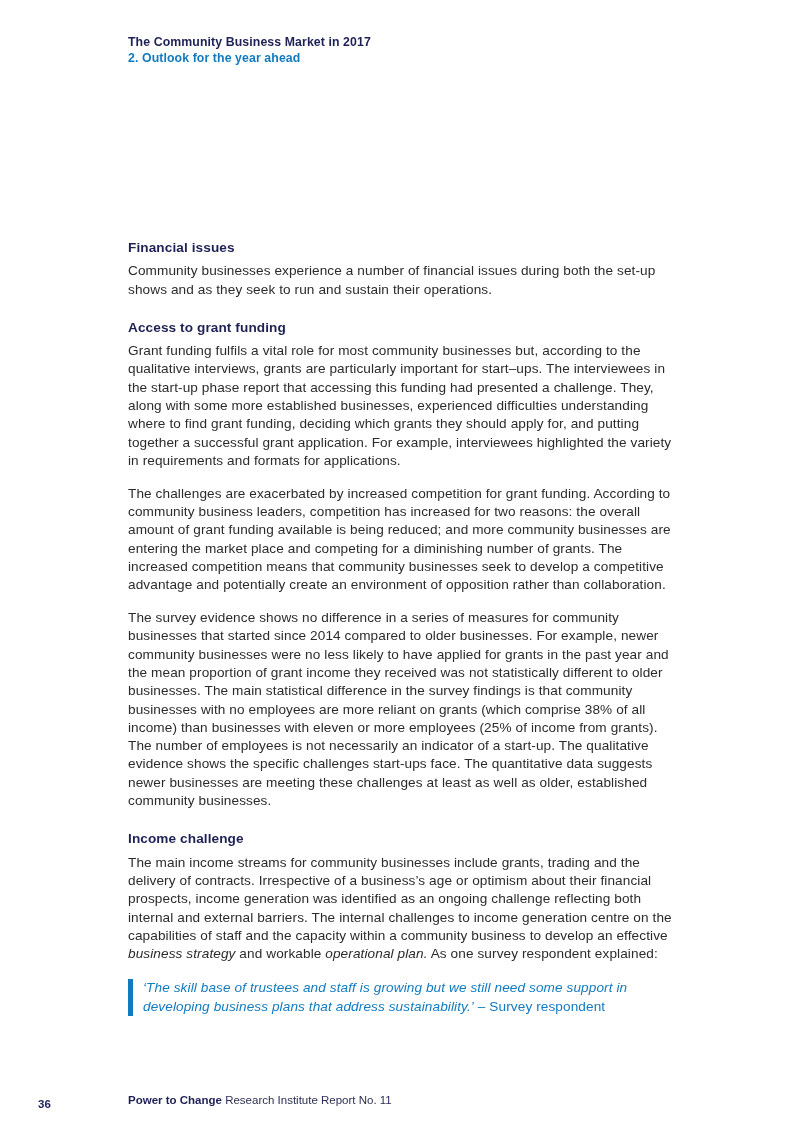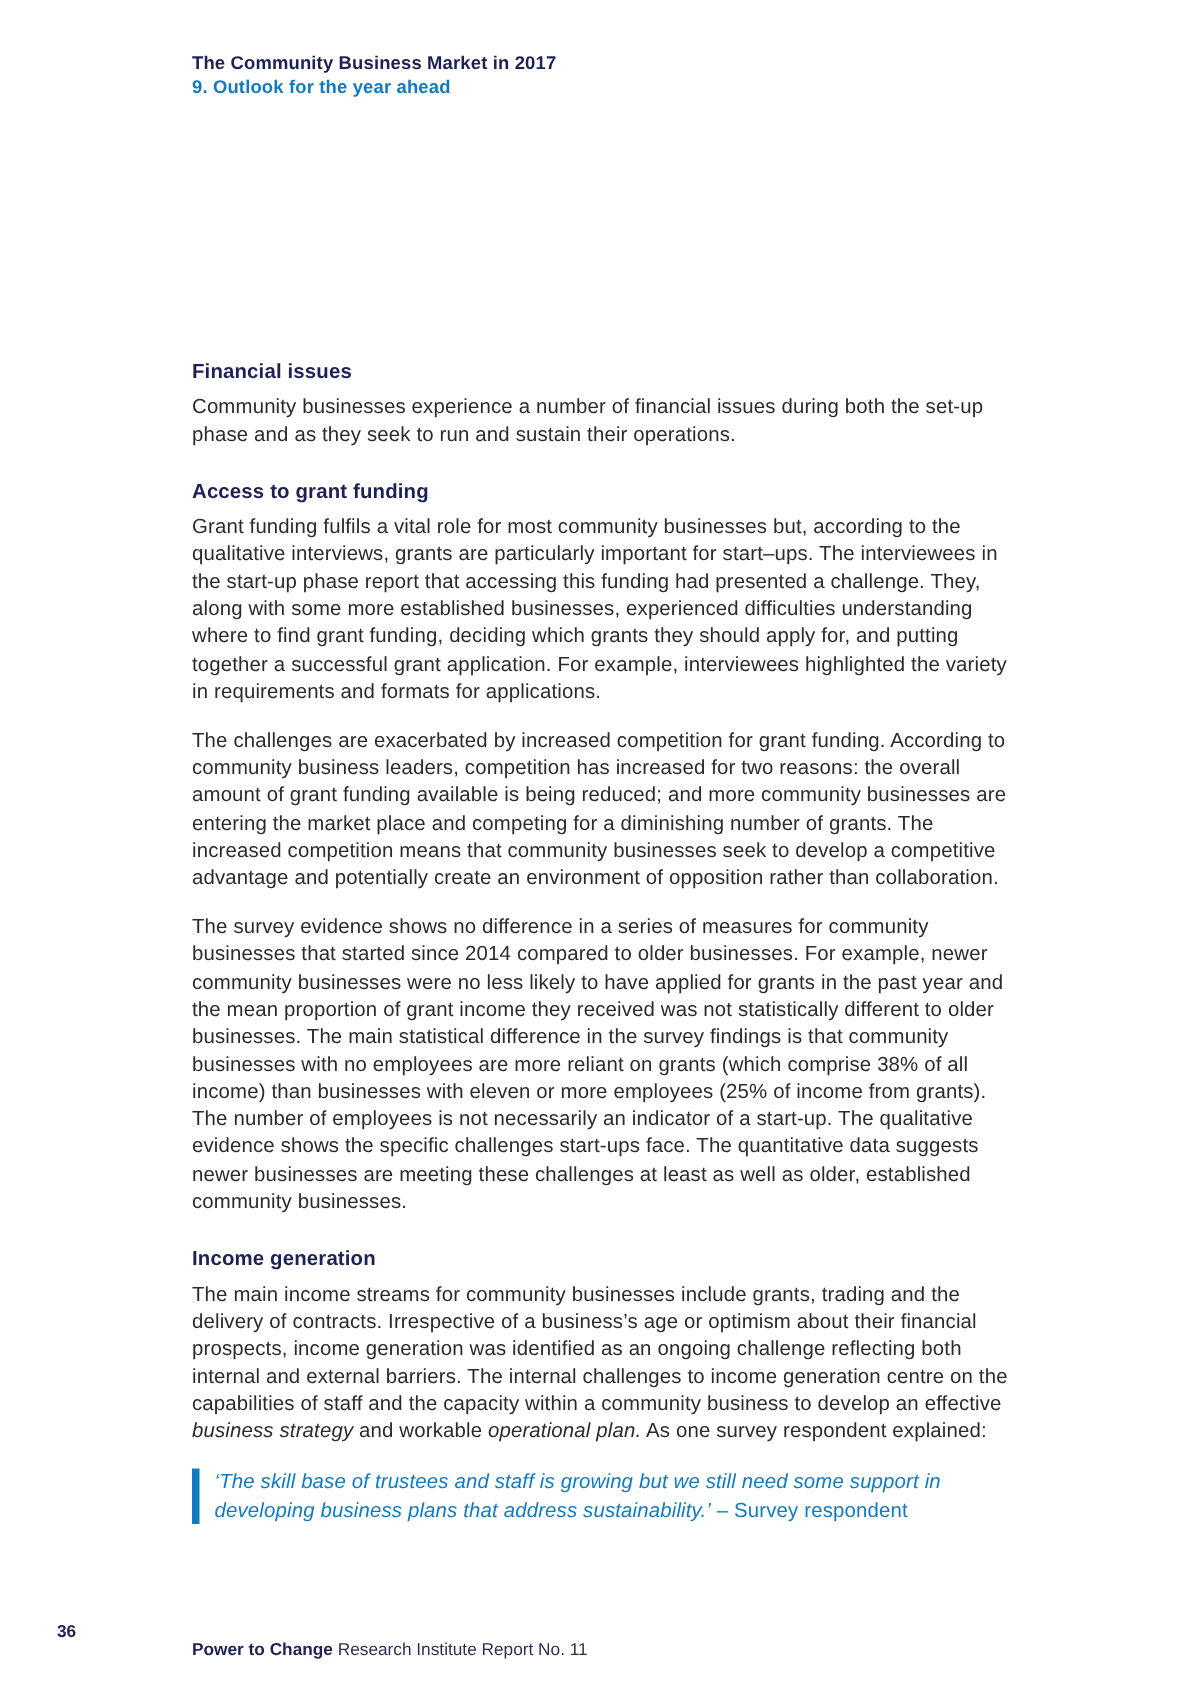--- a/index.html
+++ b/index.html
@@ -78,21 +78,21 @@
     left:0;
     top:1081px;
     width:800px;
     font-size:11.5px;
     line-height:14px;
     color:var(--navy);
   }
   .page-number{
     position:absolute;
     left:38px;
-    top:0;
+    top:16px;
     font-weight:bold;
   }
   .footer-text{
     position:absolute;
     left:128px;
     top:0;
     color:#2c2e54;
     margin-top:12px;
   }
   .footer-brand{
@@ -100,39 +100,39 @@
     color:var(--navy);
   }
 </style>
 </head>
 <body>
 
 <div class="page">
 
   <header class="page-header">
     <div class="report-title">The Community Business Market in 2017</div>
-    <div class="chapter-title">9. Outlook for the year ahead</div>
+    <div class="chapter-title">2. Outlook for the year ahead</div>
   </header>
 
   <main class="page-body">
 
     <section>
       <h3>Financial issues</h3>
-      <p><span>Community businesses experience a number of financial issues during both the set-up phase and as they seek to run and sustain their operations.</span></p>
+      <p><span>Community businesses experience a number of financial issues during both the set-up shows and as they seek to run and sustain their operations.</span></p>
     </section>
 
     <section>
       <h3>Access to grant funding</h3>
       <p><span>Grant funding fulfils a vital role for most community businesses but, according to the qualitative interviews, grants are particularly important for start–ups. The interviewees in the start-up phase report that accessing this funding had presented a challenge. They, along with some more established businesses, experienced difficulties understanding where to find grant funding, deciding which grants they should apply for, and putting together a successful grant application. For example, interviewees highlighted the variety in requirements and formats for applications.</span></p>
       <p><span>The challenges are exacerbated by increased competition for grant funding. According to community business leaders, competition has increased for two reasons: the overall amount of grant funding available is being reduced; and more community businesses are entering the market place and competing for a diminishing number of grants. The increased competition means that community businesses seek to develop a competitive advantage and potentially create an environment of opposition rather than collaboration.</span></p>
       <p><span>The survey evidence shows no difference in a series of measures for community businesses that started since 2014 compared to older businesses. For example, newer community businesses were no less likely to have applied for grants in the past year and the mean proportion of grant income they received was not statistically different to older businesses. The main statistical difference in the survey findings is that community businesses with no employees are more reliant on grants (which comprise 38% of all income) than businesses with eleven or more employees (25% of income from grants). The number of employees is not necessarily an indicator of a start-up. The qualitative evidence shows the specific challenges start-ups face. The quantitative data suggests newer businesses are meeting these challenges at least as well as older, established community businesses.</span></p>
     </section>
 
     <section>
-      <h3>Income generation</h3>
+      <h3>Income challenge</h3>
       <p><span>The main income streams for community businesses include grants, trading and the delivery of contracts. Irrespective of a business’s age or optimism about their financial prospects, income generation was identified as an ongoing challenge reflecting both internal and external barriers. The internal challenges to income generation centre on the capabilities of staff and the capacity within a community business to develop an effective </span><em>business strategy</em><span> and workable </span><em>operational plan.</em><span> As one survey respondent explained:</span></p>
     </section>
 
     <blockquote class="pull-quote">
       <span><em>‘The skill base of trustees and staff is growing but we still need some support in developing business plans that address sustainability.’</em><span> – Survey respondent</span></span>
     </blockquote>
 
   </main>
 
   <footer class="page-footer">

